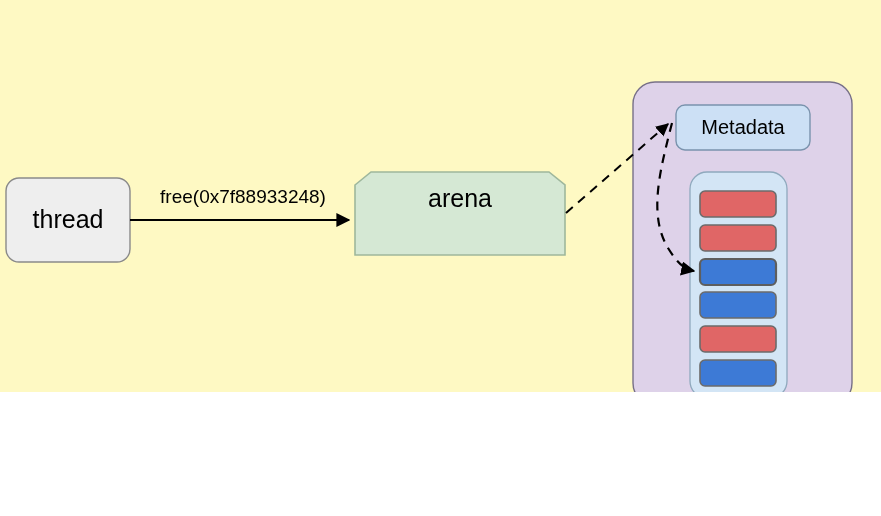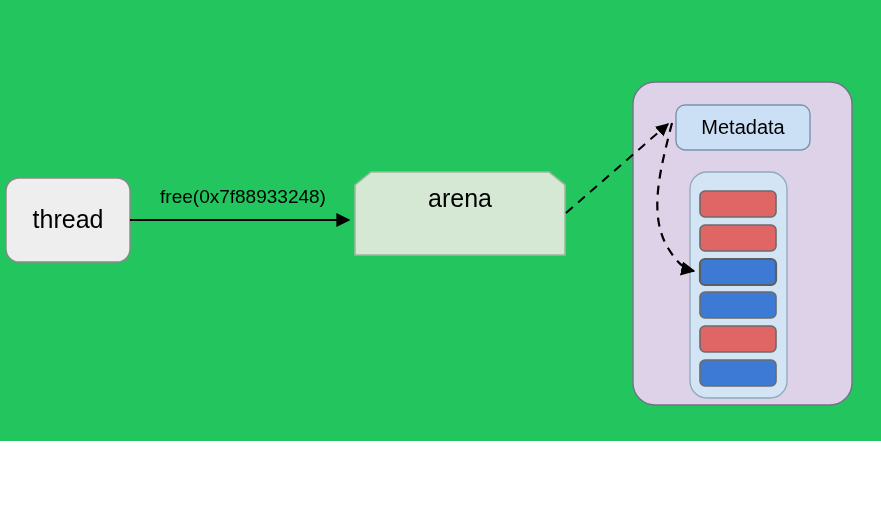--- a/index.html
+++ b/index.html
@@ -3,22 +3,22 @@
 <meta charset="utf-8">
 <style>
   html, body {
     margin: 0;
     padding: 0;
     background: #ffffff;
   }
   #canvas {
     position: relative;
     width: 881px;
-    height: 441px;
-    background: #22c55e;
+    height: 392px;
+    background: #fef9c3;
     overflow: hidden;
     font-family: "Liberation Sans", sans-serif;
   }
   svg.layer {
     position: absolute;
     left: 0;
     top: 0;
     width: 881px;
     height: 516px;
     overflow: visible;

